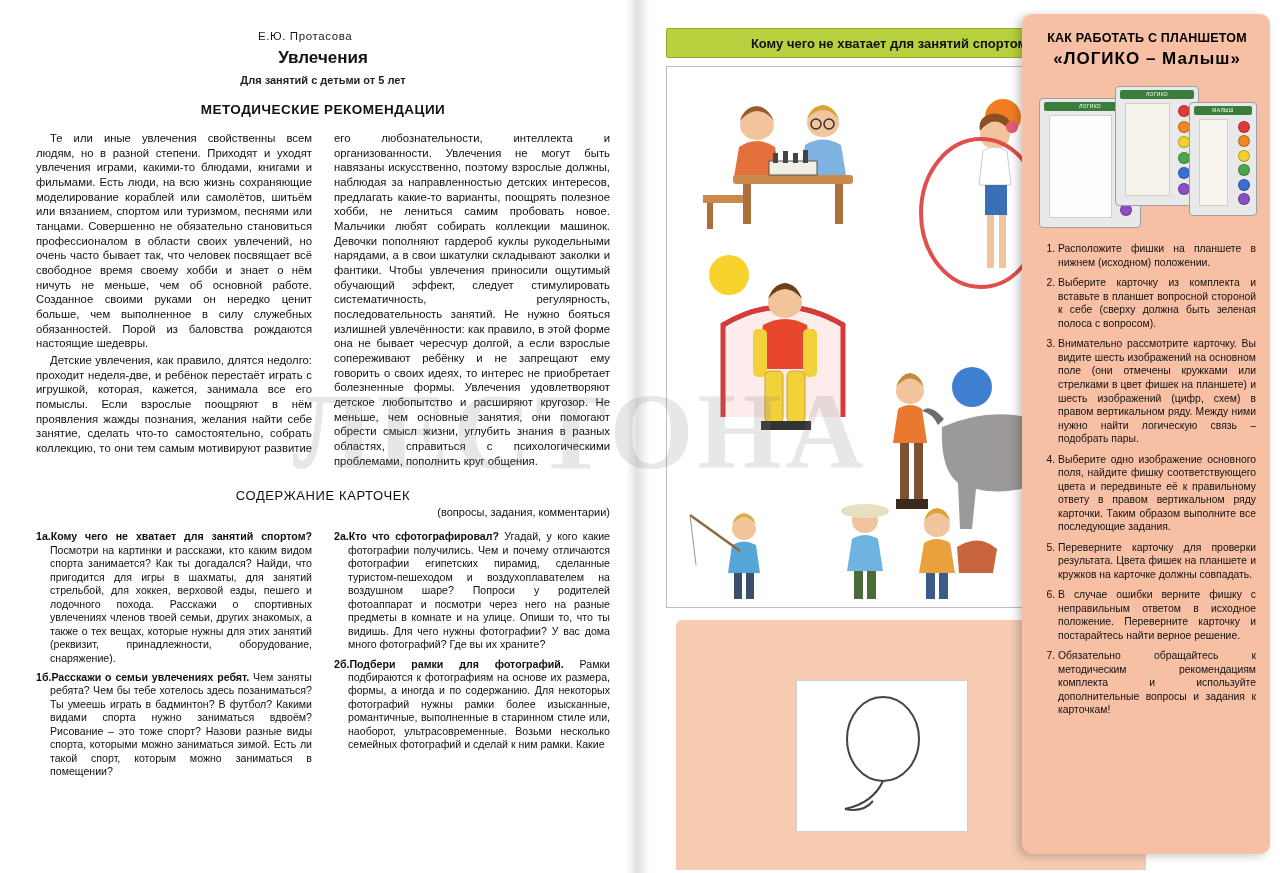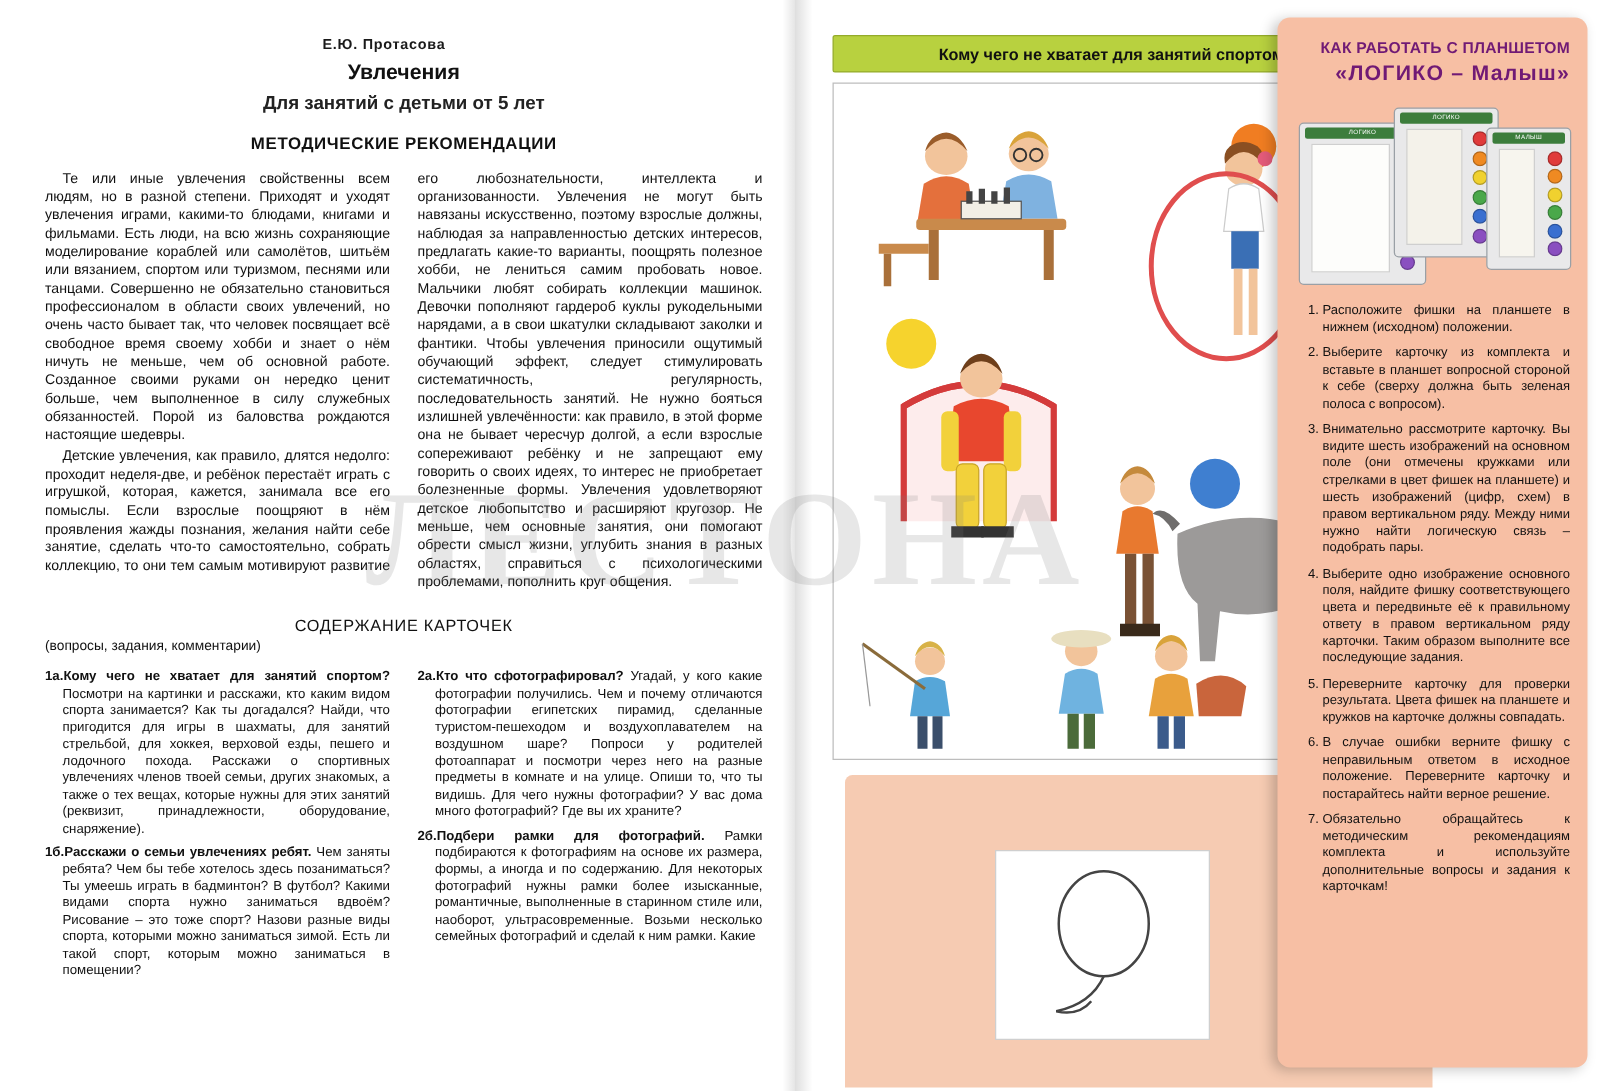--- a/index.html
+++ b/index.html
@@ -35,32 +35,32 @@
     width: 10px;
     height: 100%;
     background: linear-gradient(to right, rgba(0,0,0,0.0), rgba(0,0,0,0.10));
   }
 
   .author {
     font-size: 11.5px;
     letter-spacing: 0.6px;
     color: #1a1a1a;
     margin: 8px 0 6px 222px;
-    font-weight: 700;
+    font-weight: 400;
   }
   .booktitle {
     text-align: center;
     font-size: 17px;
     font-weight: bold;
     color: #111;
     margin: 0 0 6px 0;
   }
   .subtitle {
     text-align: center;
-    font-size: 15px;
+    font-size: 11px;
     color: #222;
     font-weight: 600;
     margin-bottom: 16px;
   }
   .section-head {
     text-align: center;
     font-size: 13.5px;
     letter-spacing: 0.5px;
     color: #111;
     margin: 4px 0 14px 0;
@@ -81,21 +81,21 @@
   }
 
   .content-head {
     text-align: center;
     font-size: 13px;
     letter-spacing: 0.6px;
     color: #111;
     margin: 20px 0 3px 0;
   }
   .content-sub {
-    text-align: left;
+    text-align: right;
     font-size: 11px;
     color: #111;
     margin-bottom: 12px;
   }
   .cards-cols {
     column-count: 2;
     column-gap: 22px;
     text-align: justify;
     font-size: 10.6px;
     line-height: 1.27;
@@ -215,24 +215,24 @@
     width: 248px;
     height: 840px;
     background: #f7bfa4;
     border-radius: 10px;
     box-shadow: -4px 2px 10px rgba(0,0,0,0.22);
     box-sizing: border-box;
     padding: 16px 14px 10px 16px;
     overflow: hidden;
   }
   .instr-title {
-    text-align: right;
+    text-align: center;
     font-size: 12.5px;
     font-weight: bold;
-    color: #701a75;
+    color: #000000;
     line-height: 1.3;
     letter-spacing: 0.2px;
   }
   .instr-title .big {
     display: block;
     font-size: 17px;
     letter-spacing: 1px;
     margin-top: 2px;
   }
   .tablet-img {

